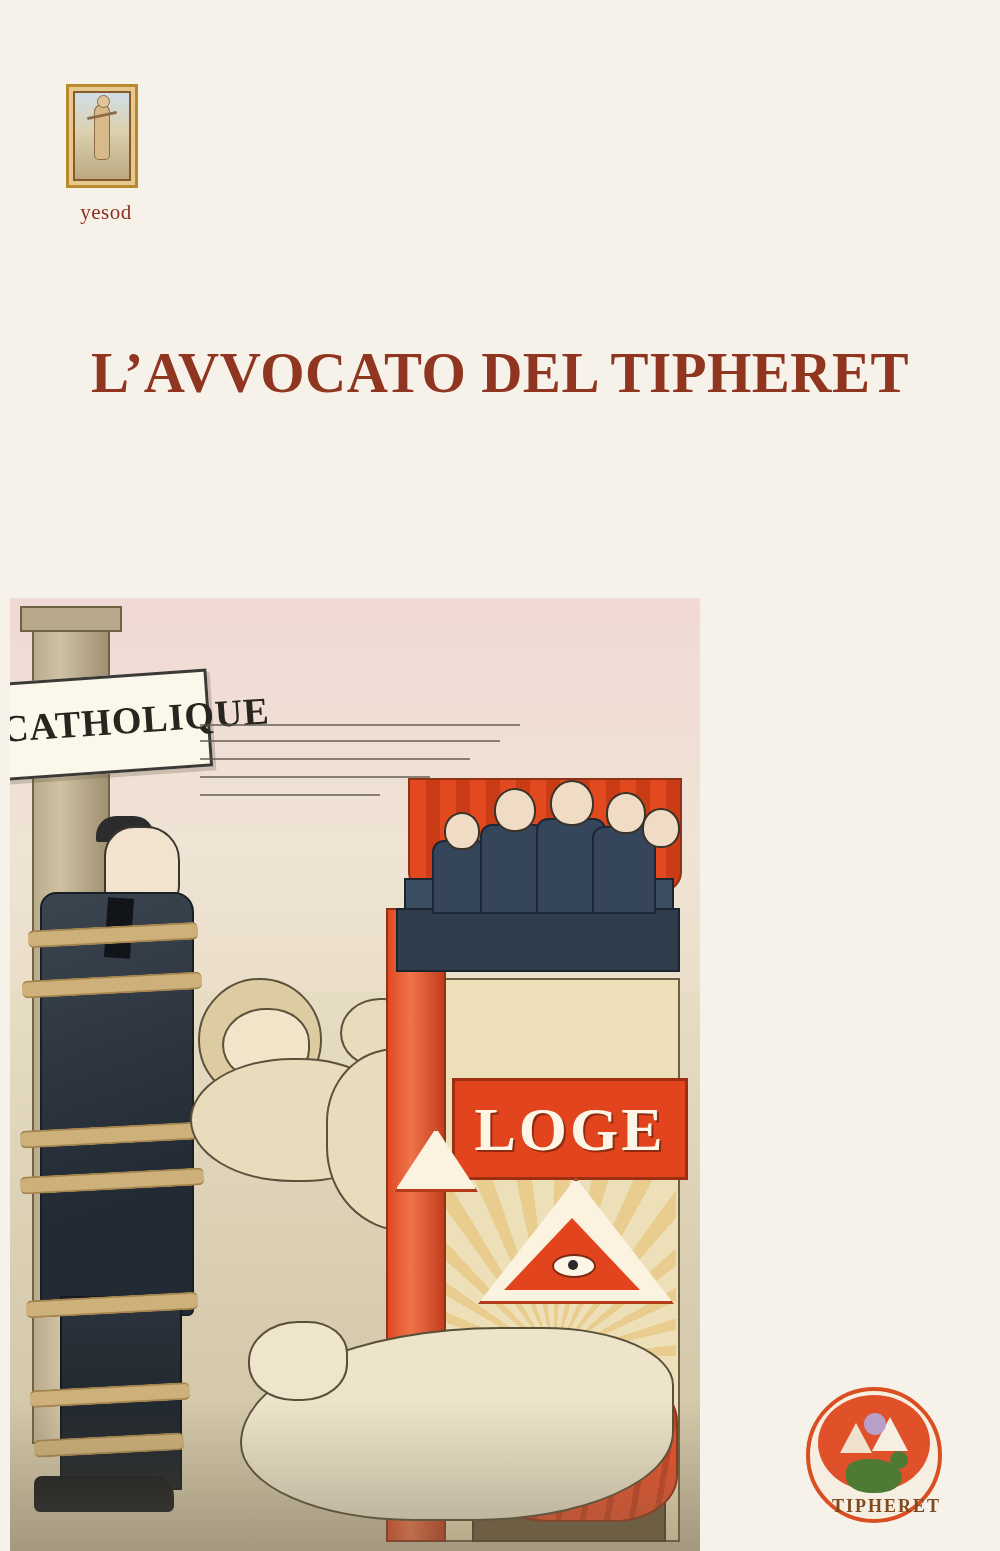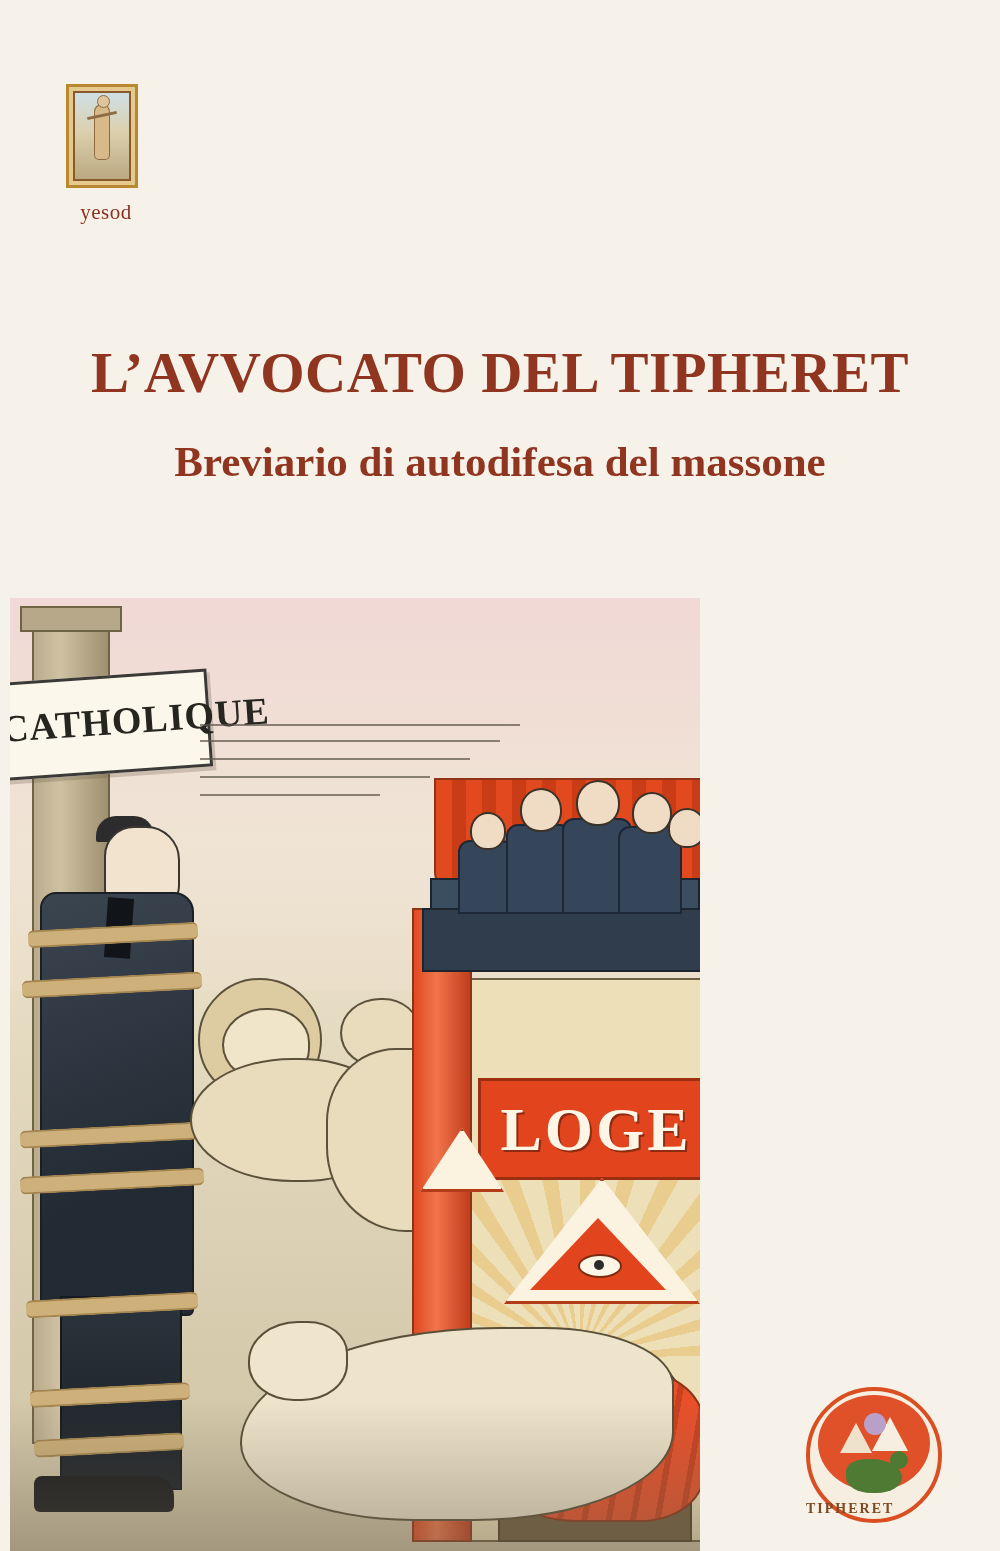--- a/index.html
+++ b/index.html
@@ -312,21 +312,21 @@
     width: 96px;
     height: 76px;
     background: #efe5cc;
     border: 2px solid #5a5039;
     border-radius: 50% 40% 46% 46%;
   }
 
   
   .loge {
     position: absolute;
-    left: 402px;
+    left: 376px;
     top: 180px;
     width: 232px;
     height: 760px;
   }
   .loge-wall {
     position: absolute;
     left: 46px;
     top: 200px;
     width: 244px;
     height: 560px;
@@ -576,25 +576,25 @@
     right: -6px;
     top: -8px;
     width: 18px;
     height: 18px;
     background: #4f7a34;
     border-radius: 50%;
   }
   .logo-text {
     position: absolute;
     left: 0;
-    right: 7px;
+    right: 1px;
     bottom: 6px;
-    text-align: left;
+    text-align: right;
     font-family: "Liberation Serif", serif;
-    font-size: 14px;
+    font-size: 18px;
     letter-spacing: 2px;
     color: #7d4a22;
     font-weight: bold;
   }
 </style>
 </head>
 <body>
 
 <div class="cover">
 
@@ -602,21 +602,20 @@
     <div class="colophon-frame">
       <div class="colophon-inner">
         <div class="colophon-figure"></div>
         <div class="colophon-corners"></div>
       </div>
     </div>
     <div class="colophon-label">yesod</div>
   </div>
 
   <div class="title">L’AVVOCATO DEL TIPHERET</div>
-  <div class="subtitle">Breviario di autodifesa del massone</div>
 
   <div class="illustration">
     <div class="ill-sky"></div>
     <div class="ill-ground"></div>
 
     <div class="post"></div>
     <div class="post-cap"></div>
     <div class="sign">
       <div class="sign-text">CATHOLIQUE</div>
     </div>

